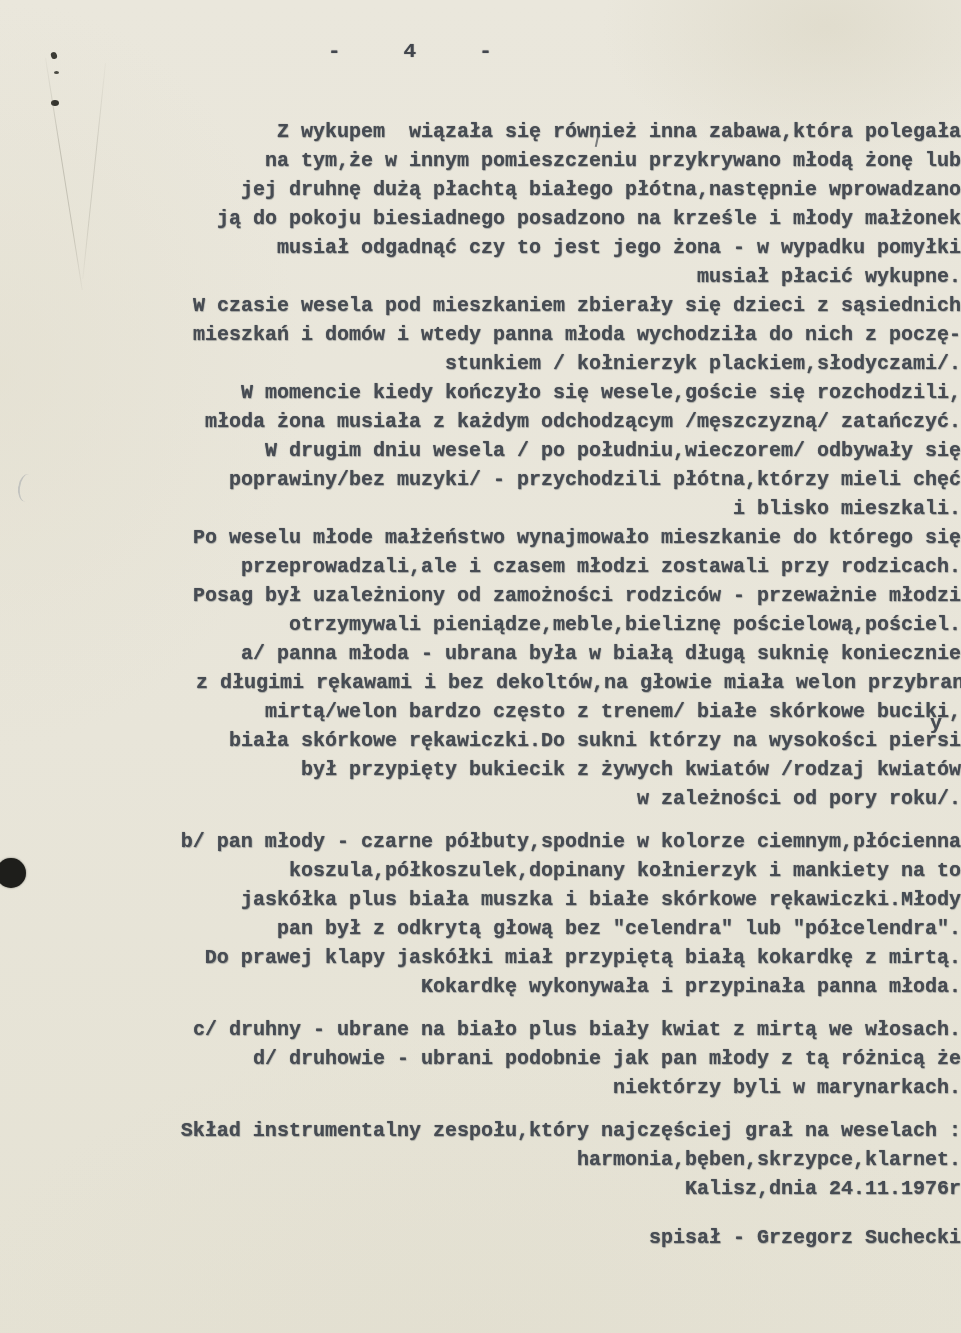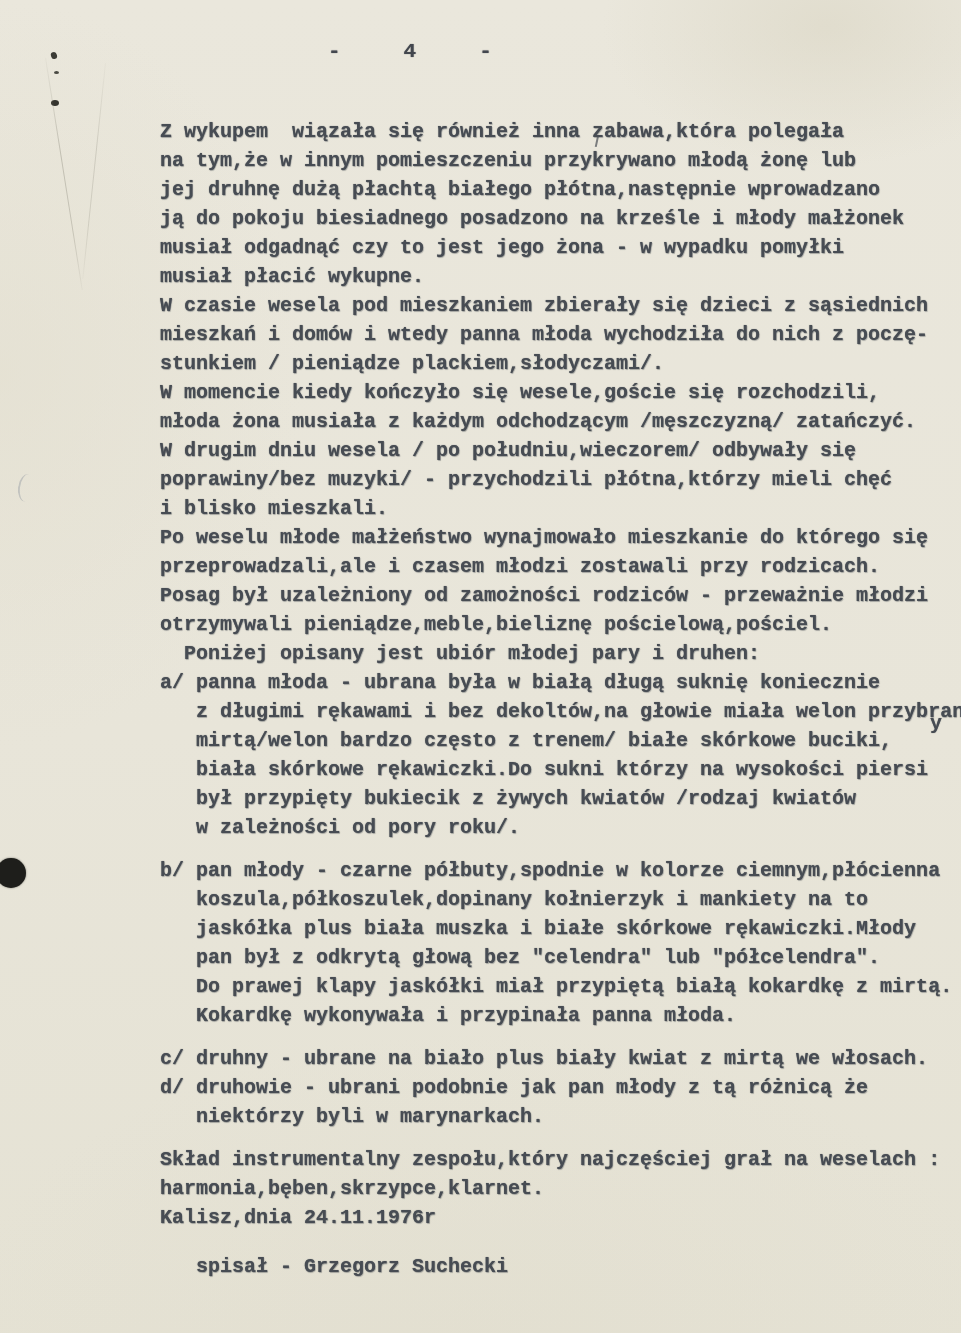--- a/index.html
+++ b/index.html
@@ -36,20 +36,21 @@
     width: 801px;
   }
   .line {
     white-space: pre;
     height: 29px;
     line-height: 29px;
     font-size: 20px;
     font-weight: bold;
     color: #474c53;
     text-shadow: 0 0 1px rgba(71,76,83,0.75), 0.6px 0.6px 0.8px rgba(71,76,83,0.35);
+    text-align: right;
   }
   .gap-para    { margin-top: 14px; }
   .gap-section { }
   .gap-small   { margin-top: 20px; }
 
   .overflow-y {
     position: absolute;
     left: 930px;
     top: 709px;
     height: 29px;
@@ -111,31 +112,30 @@
 
   <div class="text-block" id="text-block">
       <div class="line">Z wykupem  wiązała się również inna zabawa,która polegała</div>
       <div class="line">na tym,że w innym pomieszczeniu przykrywano młodą żonę lub</div>
       <div class="line">jej druhnę dużą płachtą białego płótna,następnie wprowadzano</div>
       <div class="line">ją do pokoju biesiadnego posadzono na krześle i młody małżonek</div>
       <div class="line">musiał odgadnąć czy to jest jego żona - w wypadku pomyłki</div>
       <div class="line">musiał płacić wykupne.</div>
       <div class="line">W czasie wesela pod mieszkaniem zbierały się dzieci z sąsiednich</div>
       <div class="line">mieszkań i domów i wtedy panna młoda wychodziła do nich z poczę-</div>
-      <div class="line">stunkiem / pieniądze plackiem,słodyczami/.</div>
+      <div class="line">stunkiem / kołnierzyk plackiem,słodyczami/.</div>
       <div class="line">W momencie kiedy kończyło się wesele,goście się rozchodzili,</div>
       <div class="line">młoda żona musiała z każdym odchodzącym /męszczyzną/ zatańczyć.</div>
       <div class="line">W drugim dniu wesela / po południu,wieczorem/ odbywały się</div>
       <div class="line">poprawiny/bez muzyki/ - przychodzili płótna,którzy mieli chęć</div>
       <div class="line">i blisko mieszkali.</div>
       <div class="line">Po weselu młode małżeństwo wynajmowało mieszkanie do którego się</div>
       <div class="line">przeprowadzali,ale i czasem młodzi zostawali przy rodzicach.</div>
       <div class="line">Posag był uzależniony od zamożności rodziców - przeważnie młodzi</div>
       <div class="line">otrzymywali pieniądze,meble,bieliznę pościelową,pościel.</div>
-      <div class="line">  Poniżej opisany jest ubiór młodej pary i druhen:</div>
       <div class="line">a/ panna młoda - ubrana była w białą długą suknię koniecznie</div>
       <div class="line">   z długimi rękawami i bez dekoltów,na głowie miała welon przybran</div>
       <div class="line">   mirtą/welon bardzo często z trenem/ białe skórkowe buciki,</div>
       <div class="line">   biała skórkowe rękawiczki.Do sukni którzy na wysokości piersi</div>
       <div class="line">   był przypięty bukiecik z żywych kwiatów /rodzaj kwiatów</div>
       <div class="line">   w zależności od pory roku/.</div>
       <div class="line gap-para">b/ pan młody - czarne półbuty,spodnie w kolorze ciemnym,płócienna</div>
       <div class="line">   koszula,półkoszulek,dopinany kołnierzyk i mankiety na to</div>
       <div class="line">   jaskółka plus biała muszka i białe skórkowe rękawiczki.Młody</div>
       <div class="line">   pan był z odkrytą głową bez "celendra" lub "półcelendra".</div>

